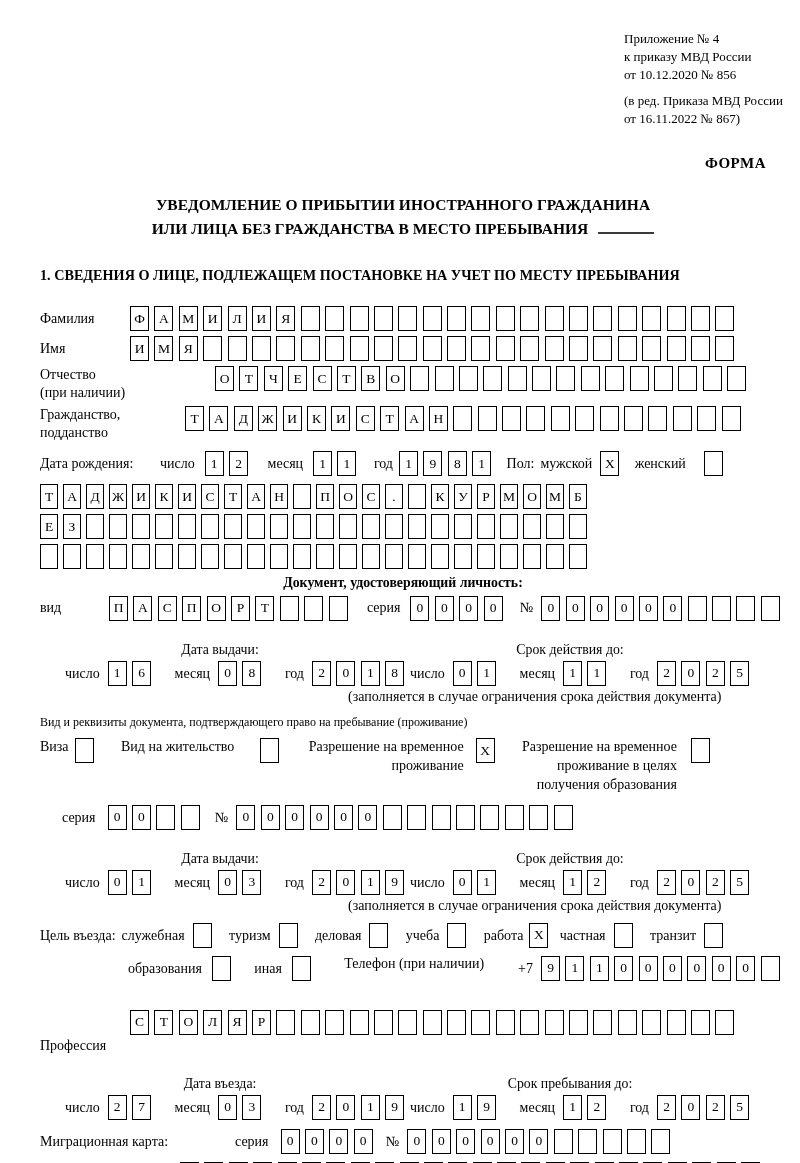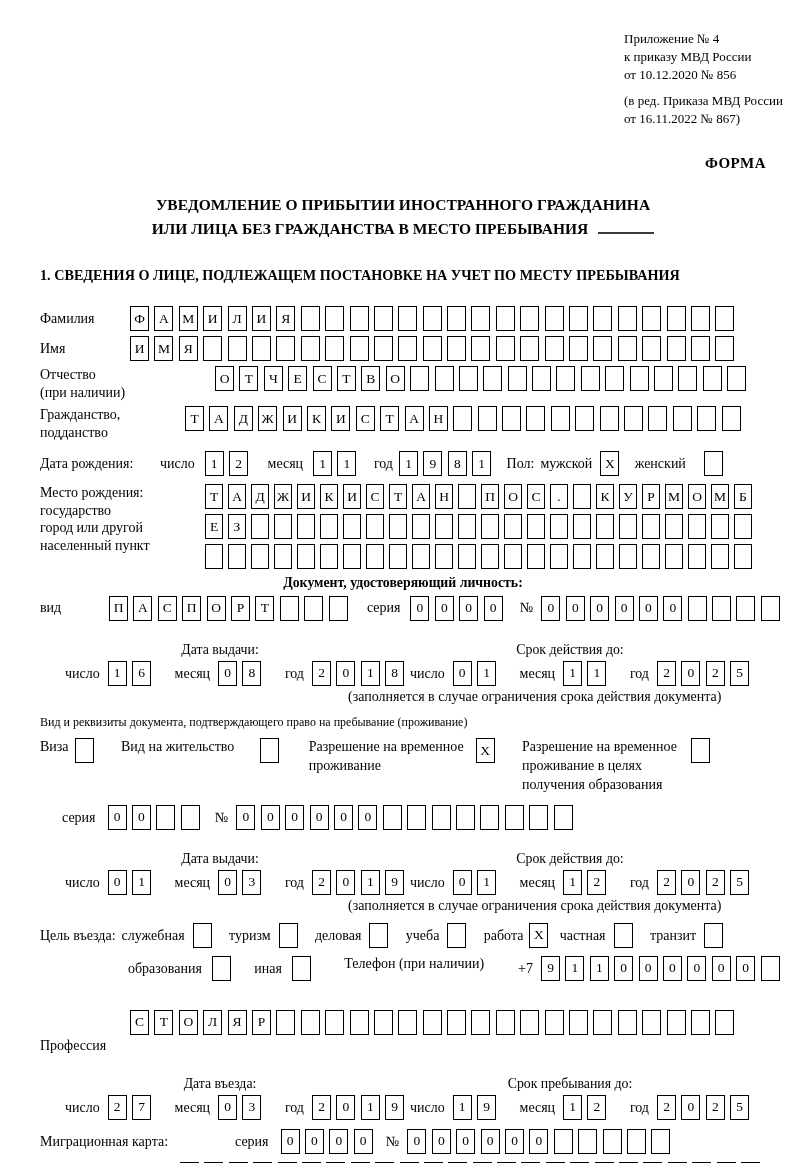--- a/index.html
+++ b/index.html
@@ -39,21 +39,21 @@
   .dhead .c1 { width:360px; text-align:center; }
   .dhead .c2 { width:340px; text-align:center; }
   .drow { display:flex; align-items:center; margin-top:3px; }
   .dgroup { display:flex; align-items:center; }
   .dgroup .lbl { margin-right:8px; }
   .dgroup .cells { margin-right:18px; }
   .dgroup .cells:last-child { margin-right:0; }
   .note { font-size:14px; margin-top:2px; }
   .para { margin-top:10px; font-size:12px; }
   .ckline { display:flex; align-items:flex-start; margin-top:8px; }
-  .cklabel { text-align:left; line-height:1.35; }
+  .cklabel { text-align:right; line-height:1.35; }
   .cklabel span { display:block; }
 </style>
 </head>
 <body>
 
 <div class="page">
 
   <div class="appendix">
     <div>Приложение № 4</div>
     <div>к приказу МВД России</div>
@@ -221,26 +221,20 @@
     <span class="cells">
         <span class="cell">X</span>
       </span>
     <span class="lbl" style="margin:0 18px 0 10px;">женский</span>
     <span class="cells">
         <span class="cell"></span>
       </span>
   </div>
 
   <div class="row top" style="margin-top:8px;">
-    <span class="lblcol" style="width:165px;">
-      <span>Место рождения:</span>
-      <span>государство</span>
-      <span>город или другой</span>
-      <span>населенный пункт</span>
-    </span>
     <span class="cells stack">
       <span class="cells-row cells sm">
           <span class="cell">Т</span>
           <span class="cell">А</span>
           <span class="cell">Д</span>
           <span class="cell">Ж</span>
           <span class="cell">И</span>
           <span class="cell">К</span>
           <span class="cell">И</span>
           <span class="cell">С</span>

